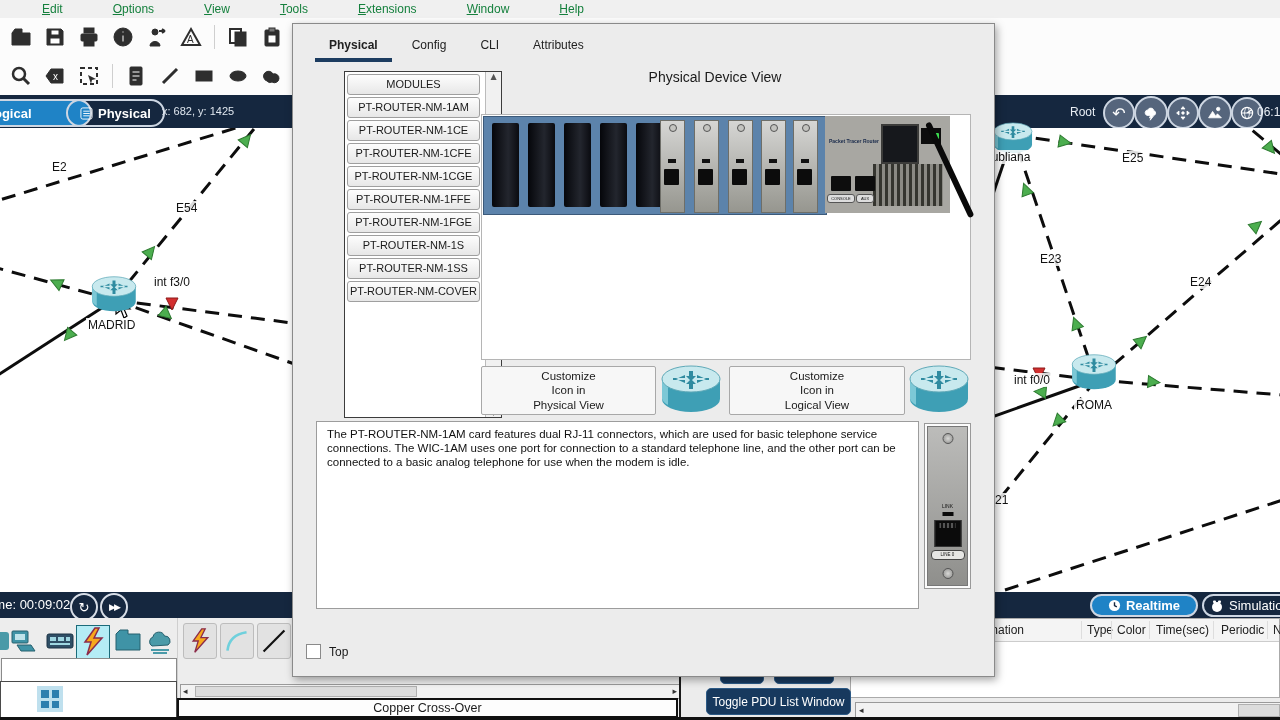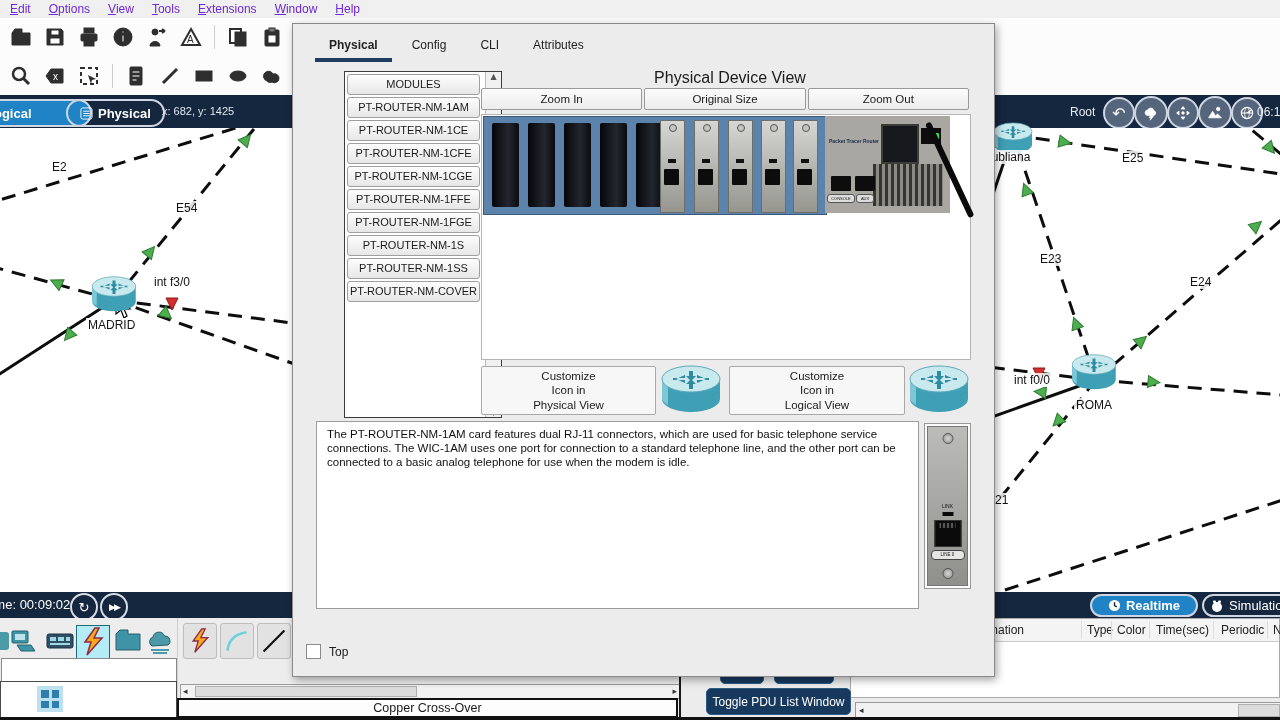--- a/index.html
+++ b/index.html
@@ -4,21 +4,21 @@
 <style>
   html,body{margin:0;padding:0;background:#888;}
   #app{position:relative;width:1280px;height:720px;overflow:hidden;background:#fff;
        font-family:"Liberation Sans","DejaVu Sans",sans-serif;color:#1a1a1a;}
   .abs{position:absolute;}
   .glyph{font-family:"DejaVu Sans",sans-serif;}
 
   
   #menubar{left:0;top:0;width:1280px;height:18px;background:#f0f0f0;border-bottom:1px solid #d7d7d7;
            display:flex;align-items:center;padding-left:10px;gap:18px;font-size:12px;}
-  .mi{color:#6d28d9;}
+  .mi{color:#15803d;margin-left:32px;}
   .mi::first-letter{text-decoration:underline;}
   #toolbars{left:0;top:18px;width:1280px;height:77px;background:#fcfcfc;}
   .trow{position:absolute;left:0;width:700px;height:38px;display:flex;align-items:center;gap:12px;padding-left:10px;}
   .tico{width:22px;height:22px;display:inline-block;}
   .tico svg{width:22px;height:22px;fill:#2e2e2e;stroke:#2e2e2e;}
   .tsep{width:1px;height:24px;background:#cfcfcf;display:inline-block;}
 
   
   #navbar{left:0;top:95px;width:1280px;height:33px;background:#15273f;border-bottom:2px solid #0b0b0b;color:#fff;}
   .pill{position:absolute;top:4px;height:24px;border:2px solid #cdd6e2;border-radius:14px;
@@ -41,21 +41,21 @@
   #dialog{left:292px;top:23px;width:701px;height:652px;background:#ececec;border:1px solid #8a8a8a;
           box-shadow:2px 3px 8px rgba(0,0,0,.35);z-index:10;font-size:12px;}
   #tabbar{position:absolute;left:22px;top:10px;display:flex;gap:6px;}
   .tab{padding:4px 14px 6px;font-size:12px;color:#222;}
   .tab.active{border-bottom:4px solid #1c3c60;font-weight:bold;}
   #modpanel{position:absolute;left:23px;top:47px;width:156px;height:345px;background:#fff;border:1px solid #3c3c3c;margin-left:28px;}
   .modbtn{position:relative;margin:2px;height:19px;line-height:19px;text-align:center;font-size:11px;
           background:linear-gradient(#fdfdfd,#e7e7e7);border:1px solid #9f9f9f;border-radius:3px;width:131px;}
   #modsb{position:absolute;right:0;top:0;width:15px;height:100%;background:#f1f1f1;border-left:1px solid #bbb;
          display:flex;flex-direction:column;justify-content:space-between;align-items:center;font-size:8px;color:#555;}
-  #pdvtitle{position:absolute;left:193px;top:45px;width:488px;text-align:center;font-size:16px;}
+  #pdvtitle{position:absolute;left:178px;top:45px;width:488px;text-align:center;font-size:14px;}
   #zoomrow{position:absolute;left:188px;top:64px;width:488px;height:22px;display:flex;gap:2px;}
   .zbtn{flex:1;background:linear-gradient(#fcfcfc,#ececec);border:1px solid #9a9a9a;border-radius:2px;
         font-size:11.5px;display:flex;align-items:center;justify-content:center;}
   #devview{position:absolute;left:188px;top:90px;width:488px;height:244px;background:#fff;border:1px solid #b5b5b5;}
   #chassis{position:absolute;left:1px;top:1px;width:342px;height:97px;background:#5c83ab;border:1px solid #3c5a7a;}
   .slot{position:absolute;top:6px;width:27px;height:84px;background:linear-gradient(90deg,#05060a,#23262e 60%,#0a0b10);border-radius:2px;}
   .m-card{position:absolute;top:3px;width:23px;height:91px;background:linear-gradient(#d6d6d4,#96968f);border:1px solid #6e6e68;}
   .m-card::before{content:"";position:absolute;left:8px;top:3px;width:6px;height:6px;border-radius:50%;
                   background:#c4c4c0;border:1px solid #555;}
   .m-card::after{content:"";position:absolute;left:3px;top:48px;width:15px;height:16px;background:#0c0c0c;border-radius:1px;}
@@ -534,25 +534,20 @@
       <div class="modbtn">PT-ROUTER-NM-1S</div>
       <div class="modbtn">PT-ROUTER-NM-1SS</div>
       <div class="modbtn">PT-ROUTER-NM-COVER</div>
       <div id="modsb">
           <span class="glyph">▲</span>
           <span class="glyph">▼</span>
         </div>
     </div>
 
     <div id="pdvtitle">Physical Device View</div>
-    <div id="zoomrow">
-      <div class="zbtn">Zoom In</div>
-      <div class="zbtn">Original Size</div>
-      <div class="zbtn">Zoom Out</div>
-    </div>
 
     <div id="devview">
       <div id="chassis">
         <div class="slot" style="left:8px;"></div>
         <div class="slot" style="left:44px;"></div>
         <div class="slot" style="left:80px;"></div>
         <div class="slot" style="left:116px;"></div>
         <div class="slot" style="left:152px;"></div>
         <div class="m-card" style="left:176px;">
             <i></i>

